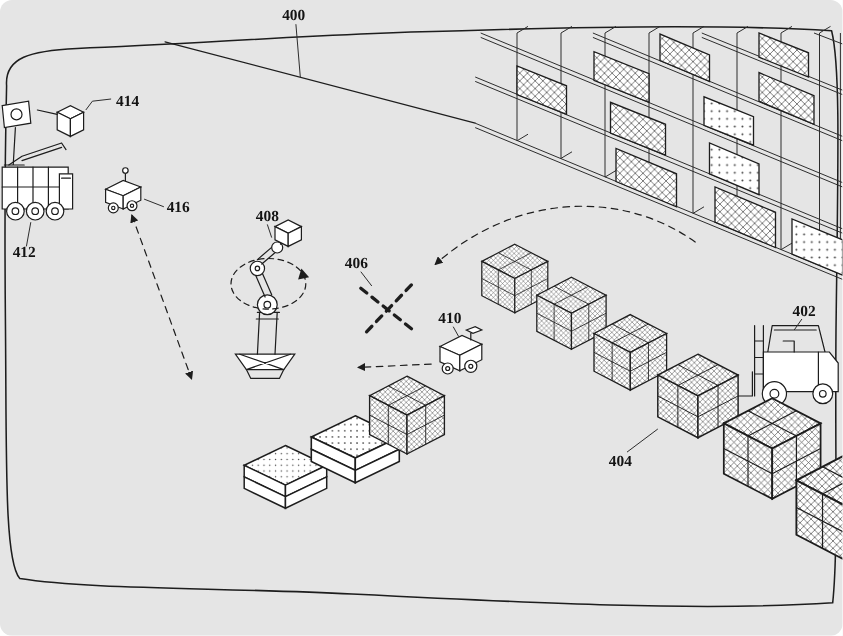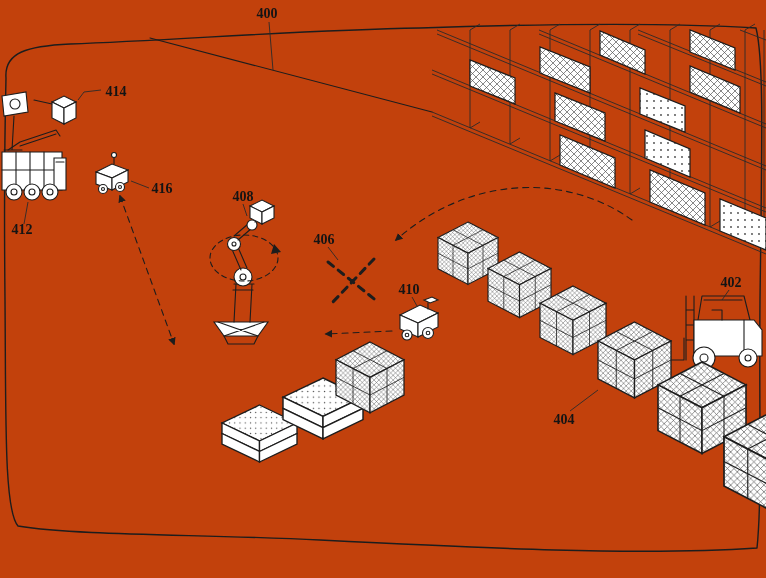--- a/index.html
+++ b/index.html
@@ -1,17 +1,17 @@
 <!DOCTYPE html>
 <html><head>
 <meta charset="utf-8">
 <style>
   html,body{margin:0;padding:0;background:#ffffff;}
-  .stage{position:relative;width:766px;height:578px;background:#c2410c;overflow:hidden;
-         font-family:"Liberation Serif", serif;}
+  .stage{position:relative;width:766px;height:578px;background:#e5e5e5;overflow:hidden;
+         font-family:"Liberation Serif", serif;border-radius:11px;}
   svg{display:block;}
   .s  {stroke:#1d1d1d;stroke-width:1.1;fill:none;stroke-linecap:round;stroke-linejoin:round;}
   .sw {stroke:#1d1d1d;stroke-width:1.4;fill:none;stroke-linecap:round;stroke-linejoin:round;}
   .thin{stroke:#2a2a2a;stroke-width:0.9;fill:none;}
   .f  {stroke:#1d1d1d;stroke-width:1.1;fill:#ffffff;}
   .xh {stroke:#1d1d1d;stroke-width:1.2;fill:url(#xhp);}
   .dt {stroke:#1d1d1d;stroke-width:1.2;fill:url(#dtp);}
   .dash{stroke-dasharray:6 5;}
   .dash2{stroke-dasharray:5 4;}
   .ref{font:600 14px "Liberation Serif", serif;fill:#141414;}

